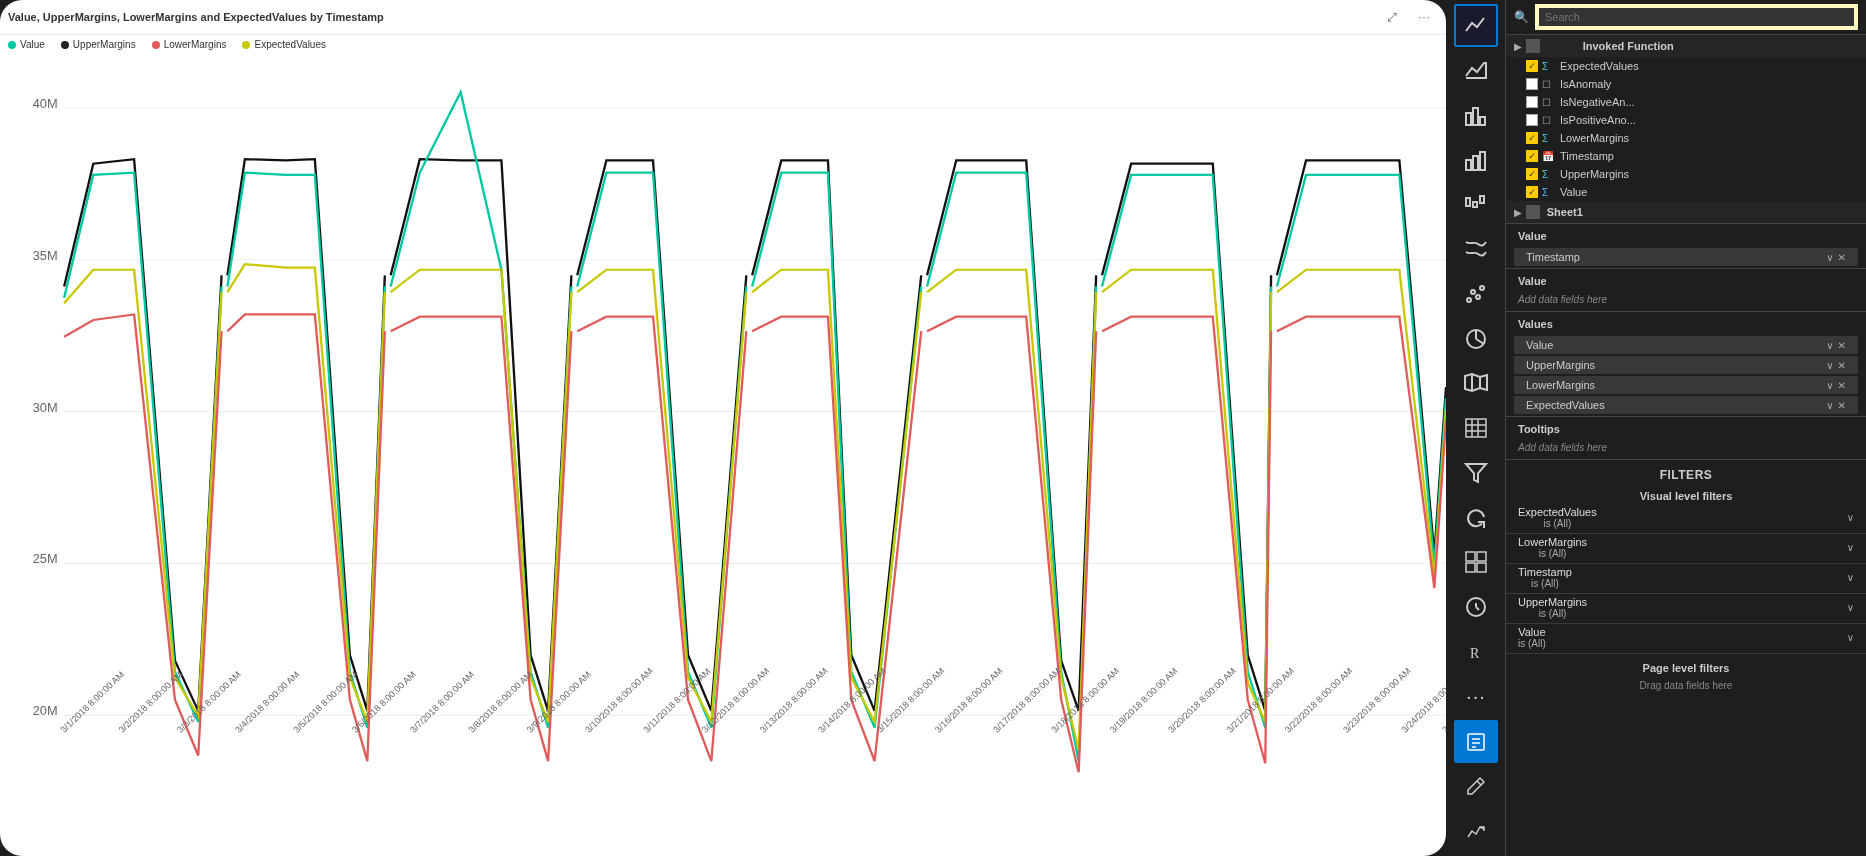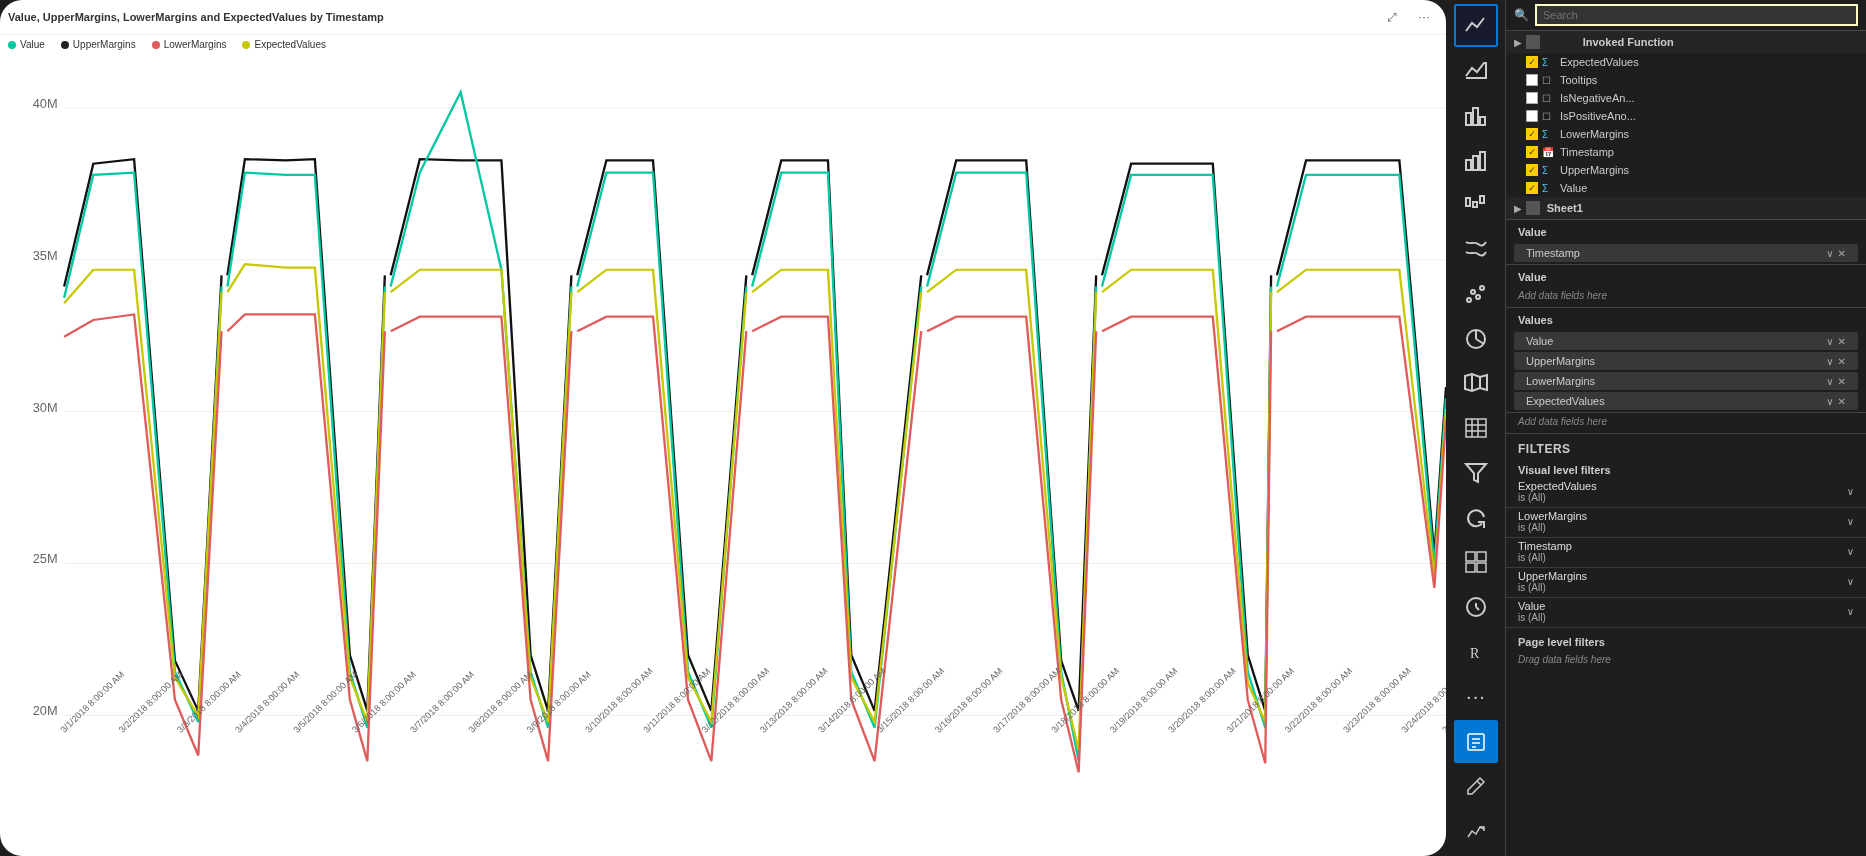--- a/index.html
+++ b/index.html
@@ -95,21 +95,21 @@
       display: flex;
       align-items: center;
       padding: 4px 8px;
       background: #1e1e1e;
       border-bottom: 1px solid #444;
     }
     
     #search-input {
       flex: 1;
       background: #333;
-      border: 2px solid #fef9c3;
+      border: 4px solid #fef9c3;
       color: #ccc;
       padding: 3px 6px;
       font-size: 11px;
       outline: none;
     }
     
     #search-icon-span {
       color: #aaa;
       margin-right: 6px;
       font-size: 12px;
@@ -218,20 +218,21 @@
     .data-placeholder {
       font-size: 10px;
       color: #888;
       padding: 3px 4px 6px 12px;
       font-style: italic;
     }
     
     
     #filters-panel {
       padding: 0;
+      text-align: center;
     }
     
     .filters-header {
       font-size: 12px;
       font-weight: 700;
       color: #ccc;
       padding: 8px 12px 4px 12px;
       letter-spacing: 0.5px;
     }
     
@@ -274,21 +275,20 @@
       font-size: 11px;
       color: #ccc;
       font-weight: 600;
       padding: 8px 12px 4px 12px;
     }
     
     .drag-placeholder {
       font-size: 10px;
       color: #888;
       padding: 2px 12px 6px 12px;
-      font-style: italic;
     }
 
     
     #viz-toolbar {
       background: #1e1e1e;
       width: 60px;
       display: flex;
       flex-direction: column;
       align-items: center;
       padding: 4px 2px;
@@ -603,21 +603,21 @@
         </div>
 
         <div class="field-item">
           <div class="field-checkbox checked"></div>
           <span class="field-icon sigma">Σ</span>
           <span class="field-name">ExpectedValues</span>
         </div>
         <div class="field-item">
           <div class="field-checkbox"></div>
           <span class="field-icon">☐</span>
-          <span class="field-name">Tooltips</span>
+          <span class="field-name">IsAnomaly</span>
         </div>
         <div class="field-item">
           <div class="field-checkbox"></div>
           <span class="field-icon">☐</span>
           <span class="field-name">IsNegativeAn...</span>
         </div>
         <div class="field-item">
           <div class="field-checkbox"></div>
           <span class="field-icon">☐</span>
           <span class="field-name">IsPositiveAno...</span>
@@ -694,20 +694,21 @@
           <div class="data-field-row">
             <span class="field-label">ExpectedValues</span>
             <div class="field-actions">
               <span>∨</span>
               <span>✕</span>
             </div>
           </div>
         </div>
 
         <div class="data-section">
+          <div class="data-section-title">Tooltips</div>
           <div class="data-placeholder">Add data fields here</div>
         </div>
       </div>
 
       <div id="filters-panel">
         <div class="filters-header">FILTERS</div>
         <div class="filter-section-title">Visual level filters</div>
 
         <div class="filter-item">
           <div class="filter-item-header">

